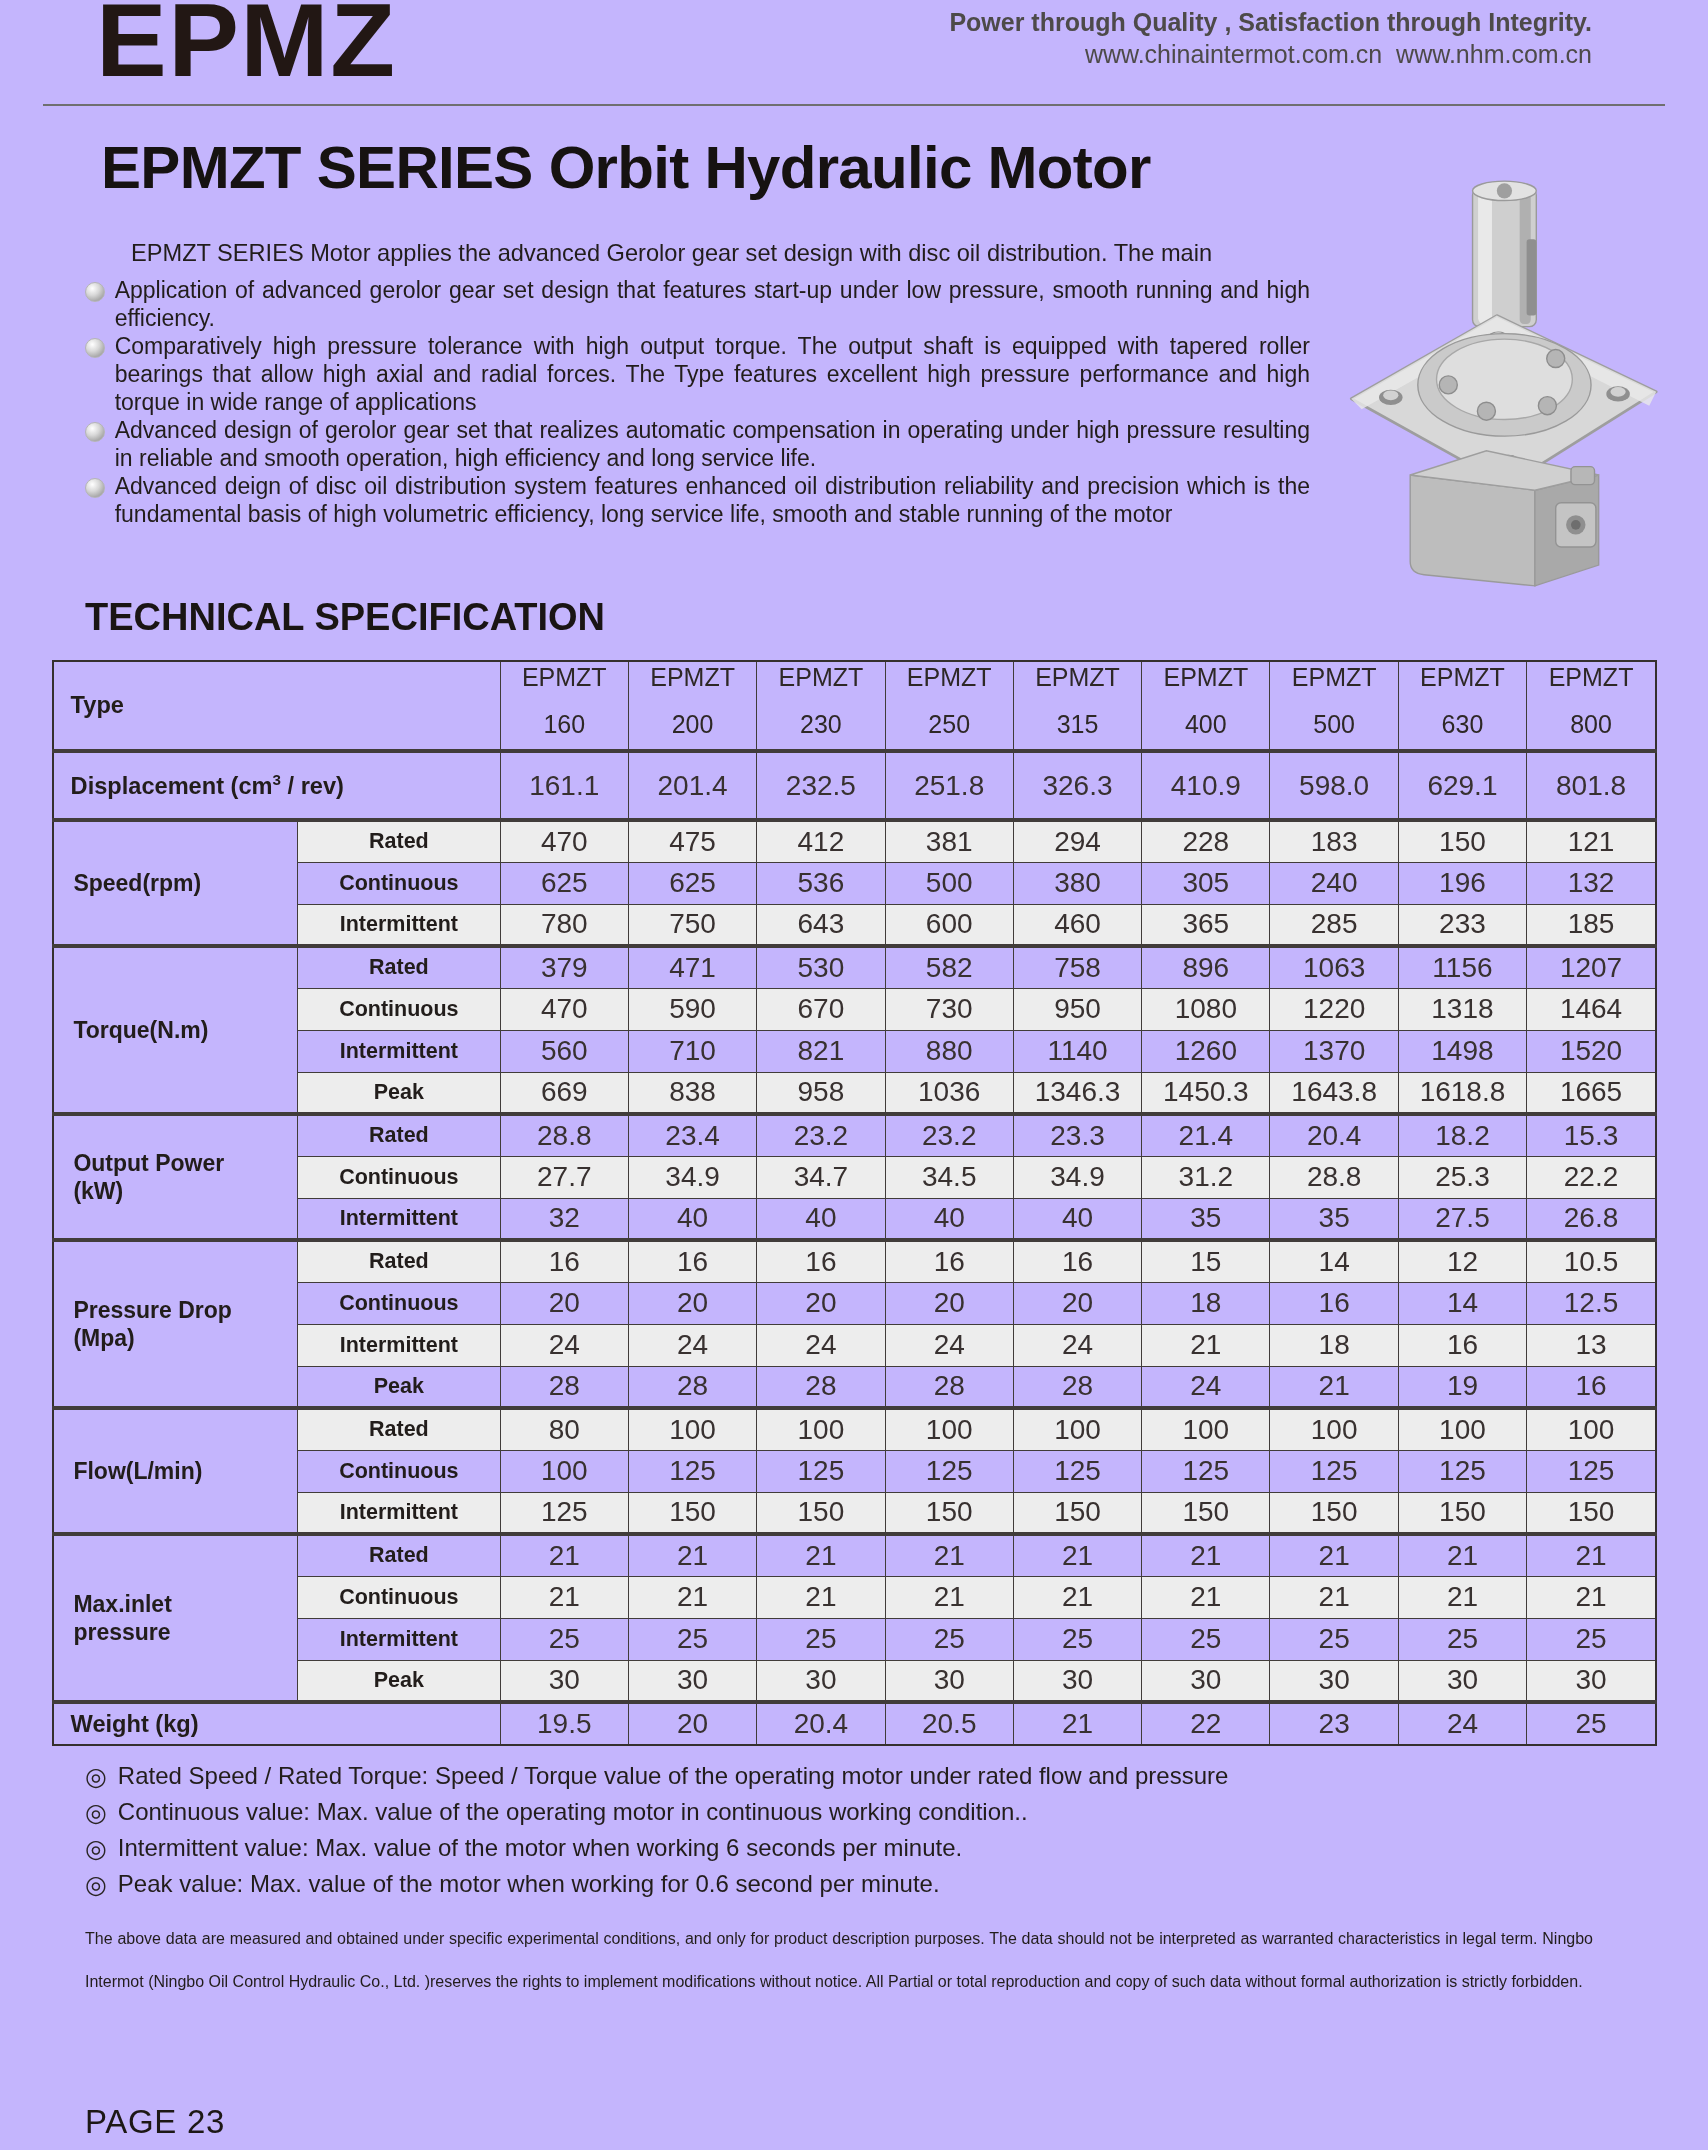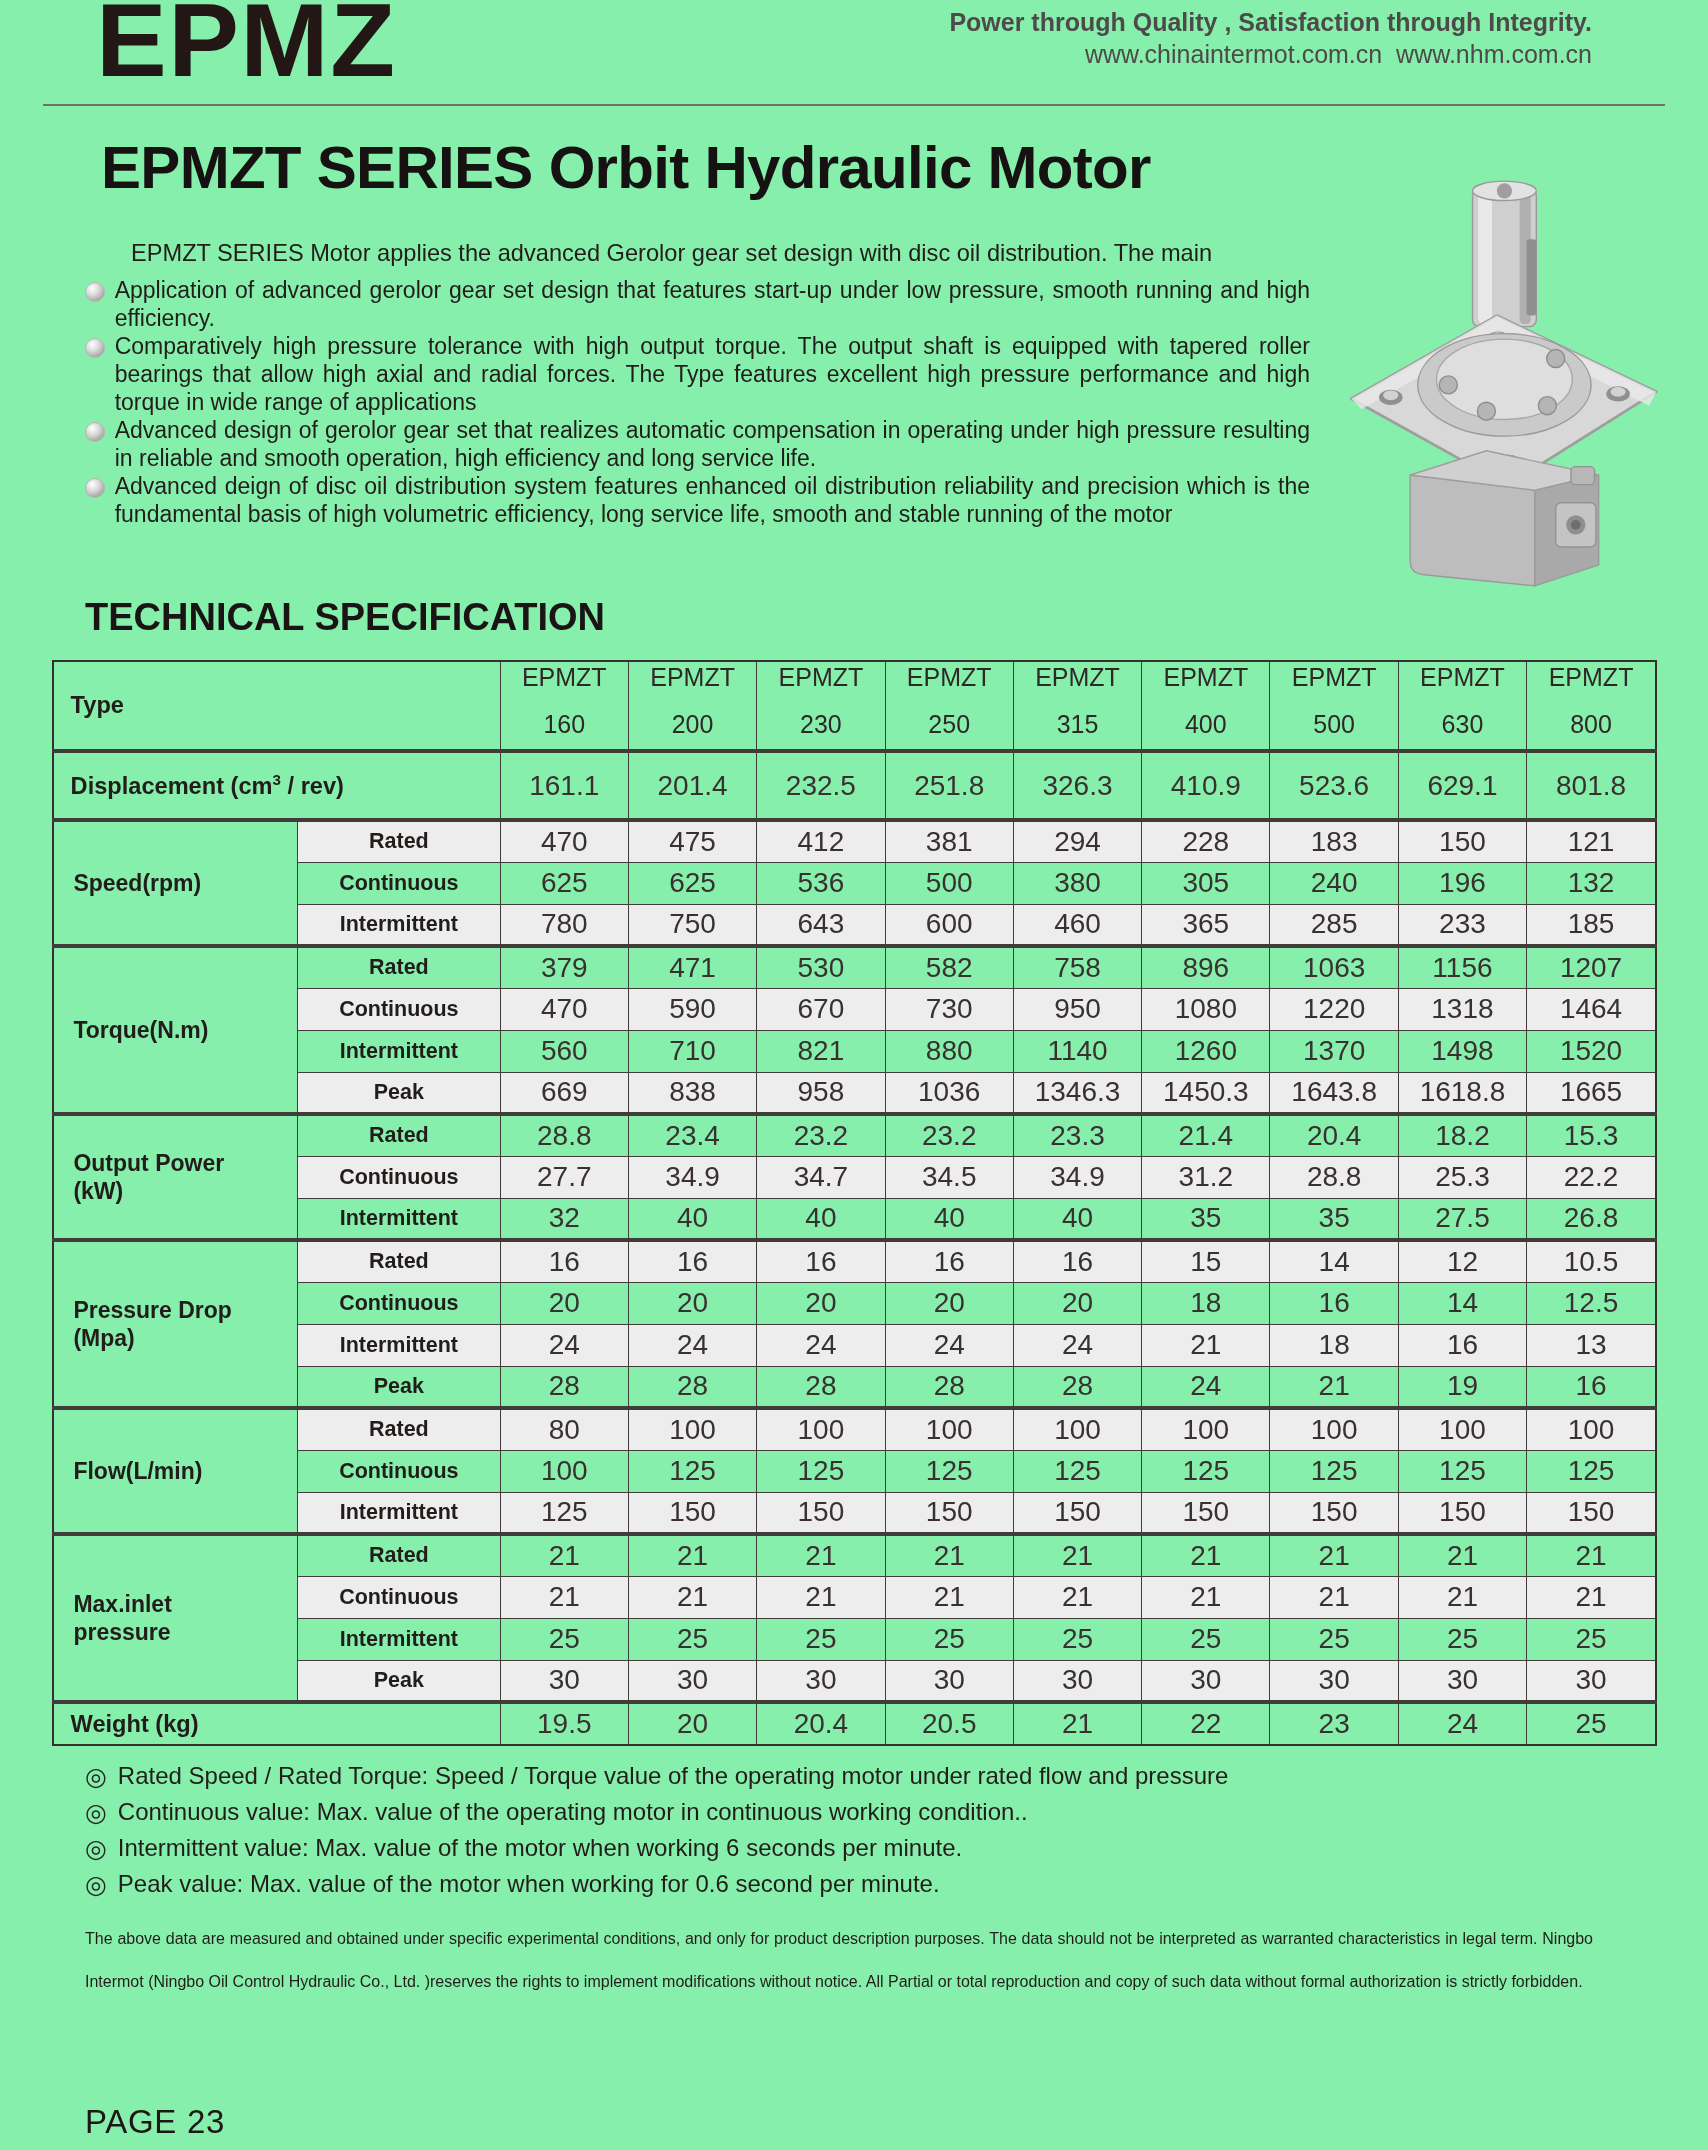--- a/index.html
+++ b/index.html
@@ -1,20 +1,20 @@
 <!DOCTYPE html>
 <html style="font-size:11px"><head>
 <meta charset="utf-8">
 <style>
   html,body{margin:0;padding:0;background:#ffffff;}
   .page{
     position:relative;
     width:1708px;
     height:2151px;
-    background:#86efac;
+    background:#c4b5fd;
     font-family:"Liberation Sans", sans-serif;
     color:#221d1b;
     overflow:hidden;
   }
   .abs{position:absolute;}
 
   
   .logo{
     left:96px; top:-12.5px;
     font-size:104px; font-weight:700; line-height:1;
@@ -204,21 +204,21 @@
             </td>
           </tr>
           <tr class="disp-row head-sep">
             <td class="disp-label" colspan="2"><span>Displacement (cm</span><sup>3</sup><span> / rev)</span></td>
             <td class="val">161.1</td>
             <td class="val">201.4</td>
             <td class="val">232.5</td>
             <td class="val">251.8</td>
             <td class="val">326.3</td>
             <td class="val">410.9</td>
-            <td class="val">523.6</td>
+            <td class="val">598.0</td>
             <td class="val">629.1</td>
             <td class="val">801.8</td>
           </tr>
           <tr class="sub-row group-start">
             <td class="cat-cell" rowspan="3">
               <div class="cat-line">Speed(rpm)</div>
             </td>
             <td class="sub-label shade">Rated</td>
             <td class="val shade">470</td>
             <td class="val shade">475</td>

